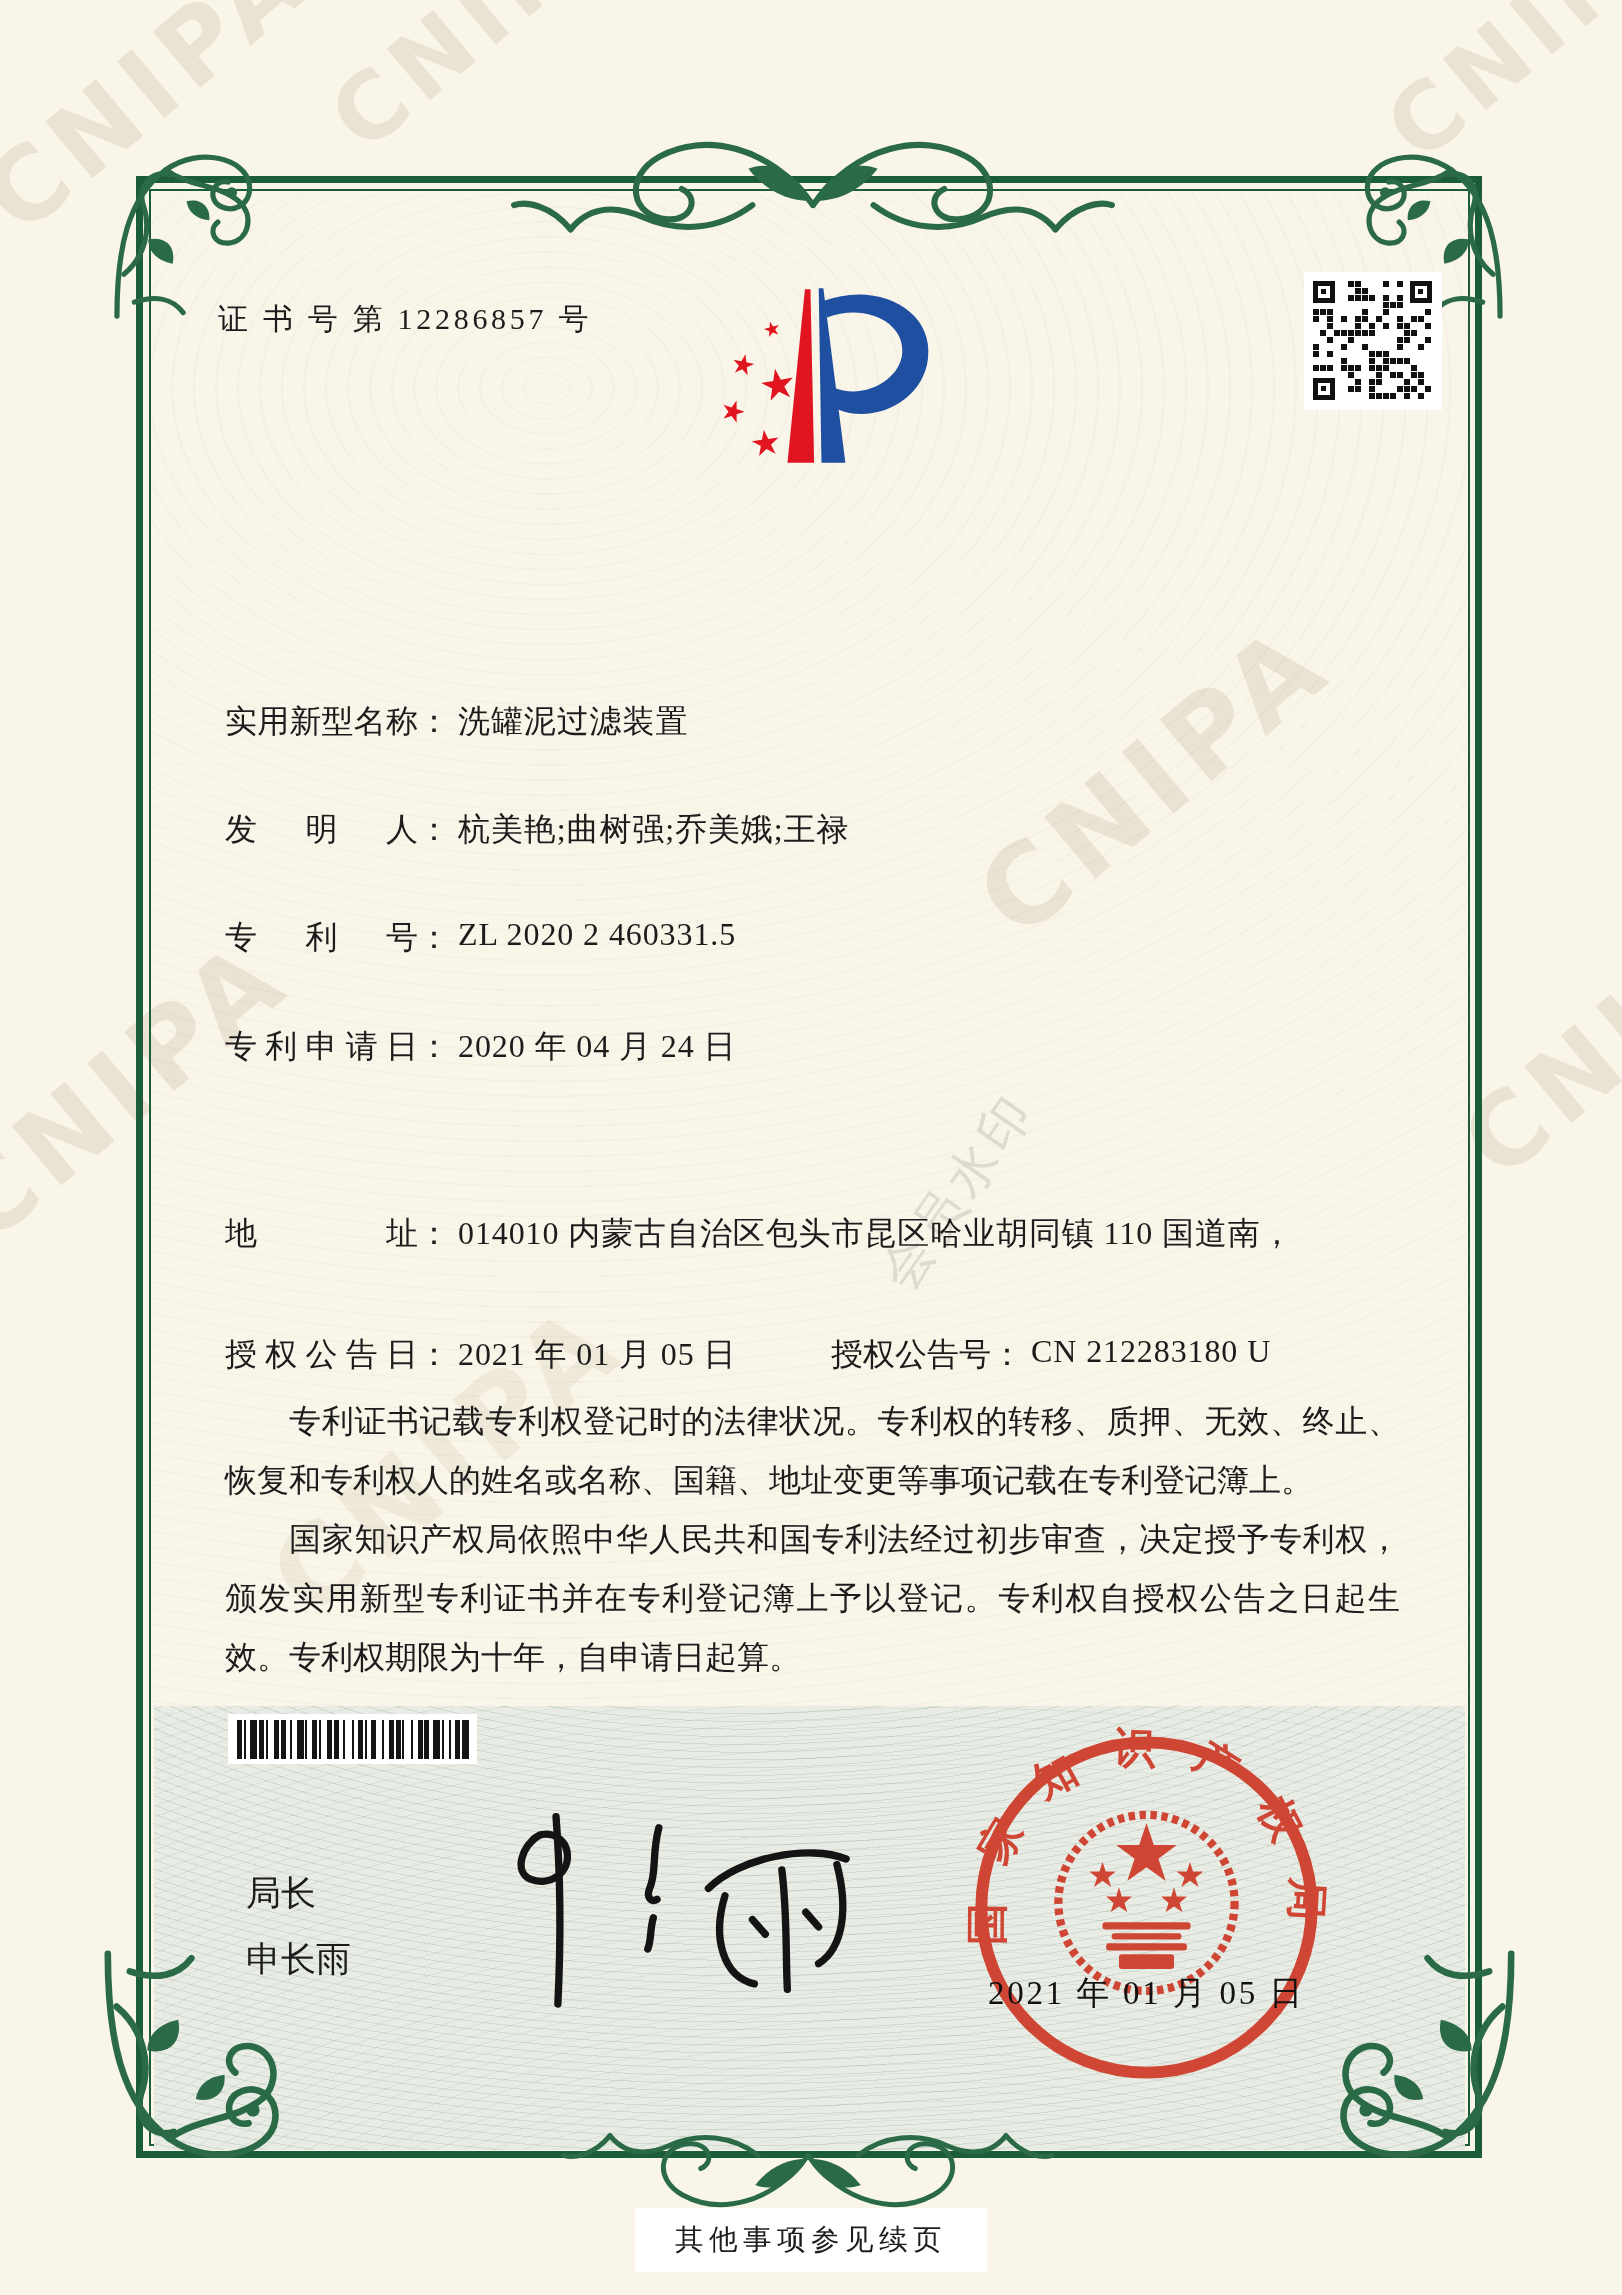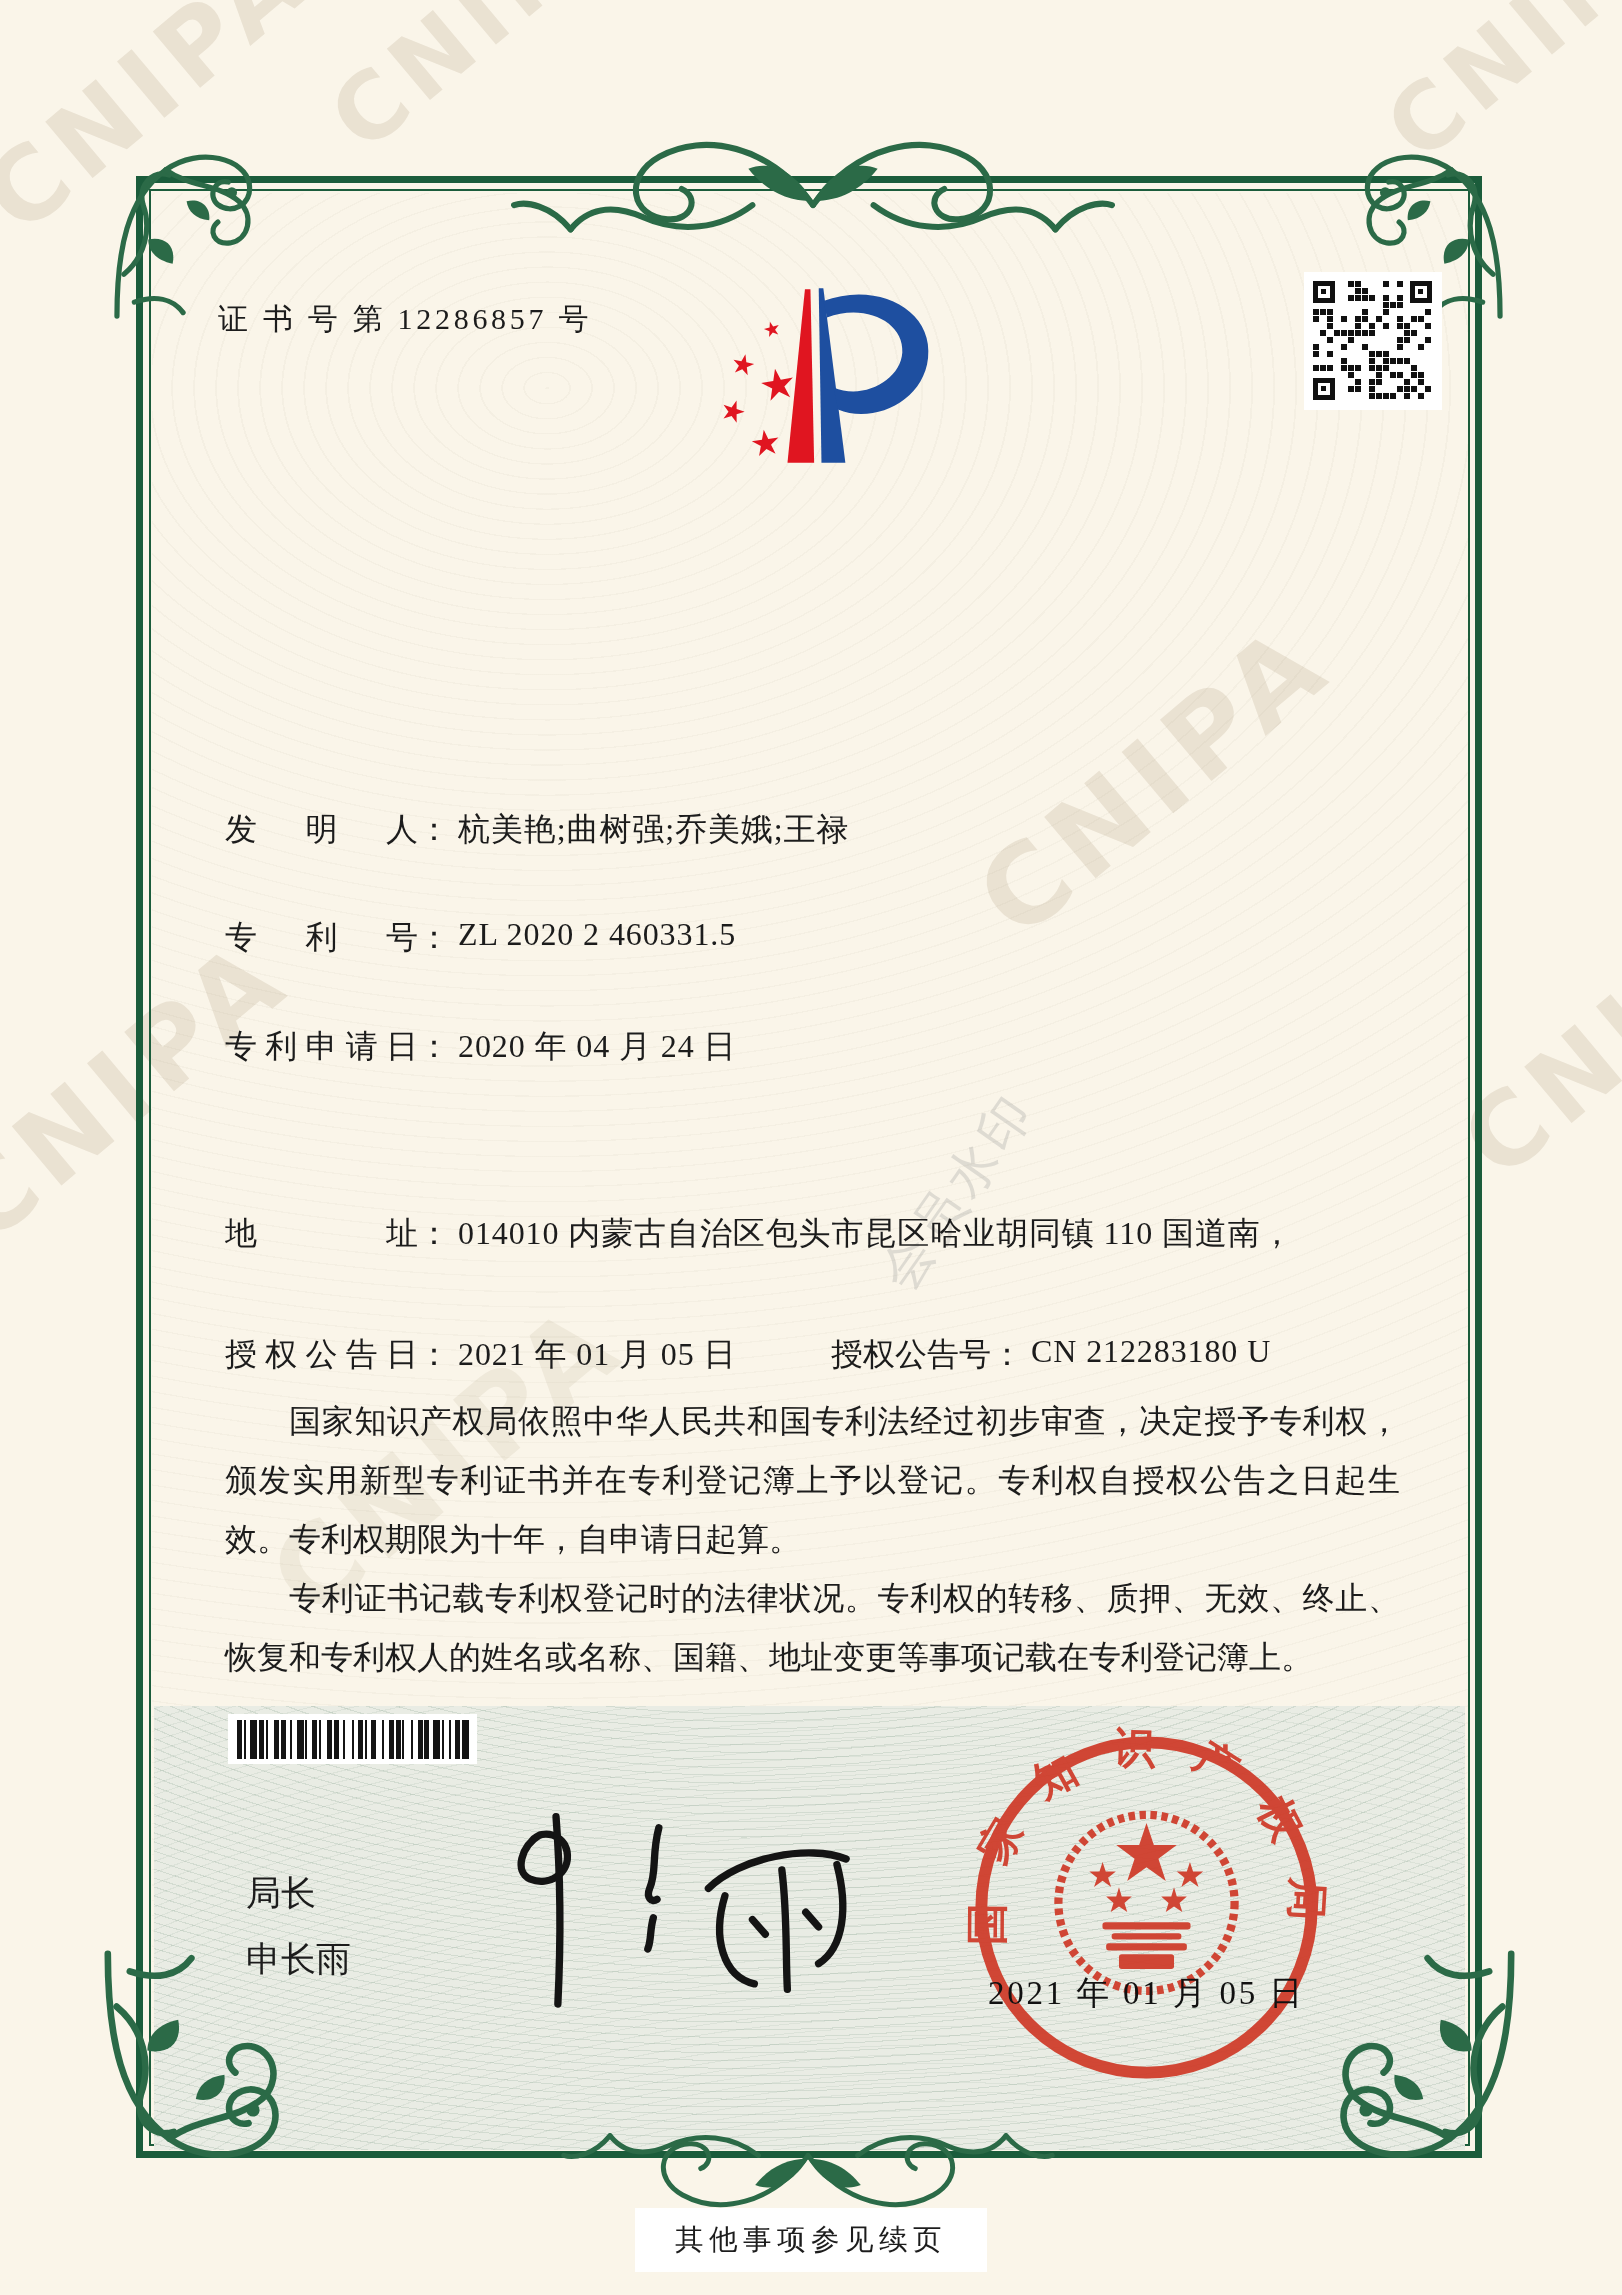--- a/index.html
+++ b/index.html
@@ -281,20 +281,24 @@
         <div class="cell" style="left: 56px; top: 112px; width: 6.1px; height: 6.1px;"></div>
         <div class="cell" style="left: 63px; top: 112px; width: 6.1px; height: 6.1px;"></div>
         <div class="cell" style="left: 70px; top: 112px; width: 6.1px; height: 6.1px;"></div>
         <div class="cell" style="left: 77px; top: 112px; width: 6.1px; height: 6.1px;"></div>
         <div class="cell" style="left: 91px; top: 112px; width: 6.1px; height: 6.1px;"></div>
         <div class="cell" style="left: 105px; top: 112px; width: 6.1px; height: 6.1px;"></div>
       </div>
   </div>
 
 
+  <div class="field" style="top:700px;">
+    <span class="flabel">实用新型名称</span><span class="fcolon">：</span>
+    <span class="fvalue">洗罐泥过滤装置</span>
+  </div>
   <div class="field" style="top:808px;">
     <span class="flabel">发明人</span><span class="fcolon">：</span>
     <span class="fvalue">杭美艳;曲树强;乔美娥;王禄</span>
   </div>
   <div class="field" style="top:916px;">
     <span class="flabel">专利号</span><span class="fcolon">：</span>
     <span class="fvalue">ZL 2020 2 460331.5</span>
   </div>
   <div class="field" style="top:1025px;">
     <span class="flabel">专利申请日</span><span class="fcolon">：</span>
@@ -307,22 +311,22 @@
   <div class="field" style="top:1333px;">
     <span class="flabel">授权公告日</span><span class="fcolon">：</span>
     <span class="fvalue">2021 年 01 月 05 日</span>
     <span class="field-g2">
       <span>授权公告号</span><span>：</span>
       <span class="fvalue">CN 212283180 U</span>
     </span>
   </div>
 
   <div class="paras">
+    <p>专利证书记载专利权登记时的法律状况。专利权的转移、质押、无效、终止、恢复和专利权人的姓名或名称、国籍、地址变更等事项记载在专利登记簿上。</p>
     <p>国家知识产权局依照中华人民共和国专利法经过初步审查，决定授予专利权，颁发实用新型专利证书并在专利登记簿上予以登记。专利权自授权公告之日起生效。专利权期限为十年，自申请日起算。</p>
-    <p>专利证书记载专利权登记时的法律状况。专利权的转移、质押、无效、终止、恢复和专利权人的姓名或名称、国籍、地址变更等事项记载在专利登记簿上。</p>
   </div>
 
   <div class="barcode-box">
     <div class="barcode" id="barcode" style="width: 231px;">
         <div style="position:absolute;left:0px;top:0;width:4.4px;height:39px;background:#141414"></div>
         <div style="position:absolute;left:6.6px;top:0;width:2.2px;height:39px;background:#141414"></div>
         <div style="position:absolute;left:13.2px;top:0;width:6.6px;height:39px;background:#141414"></div>
         <div style="position:absolute;left:22px;top:0;width:4.4px;height:39px;background:#141414"></div>
         <div style="position:absolute;left:29px;top:0;width:2.2px;height:39px;background:#141414"></div>
         <div style="position:absolute;left:37px;top:0;width:4.4px;height:39px;background:#141414"></div>

